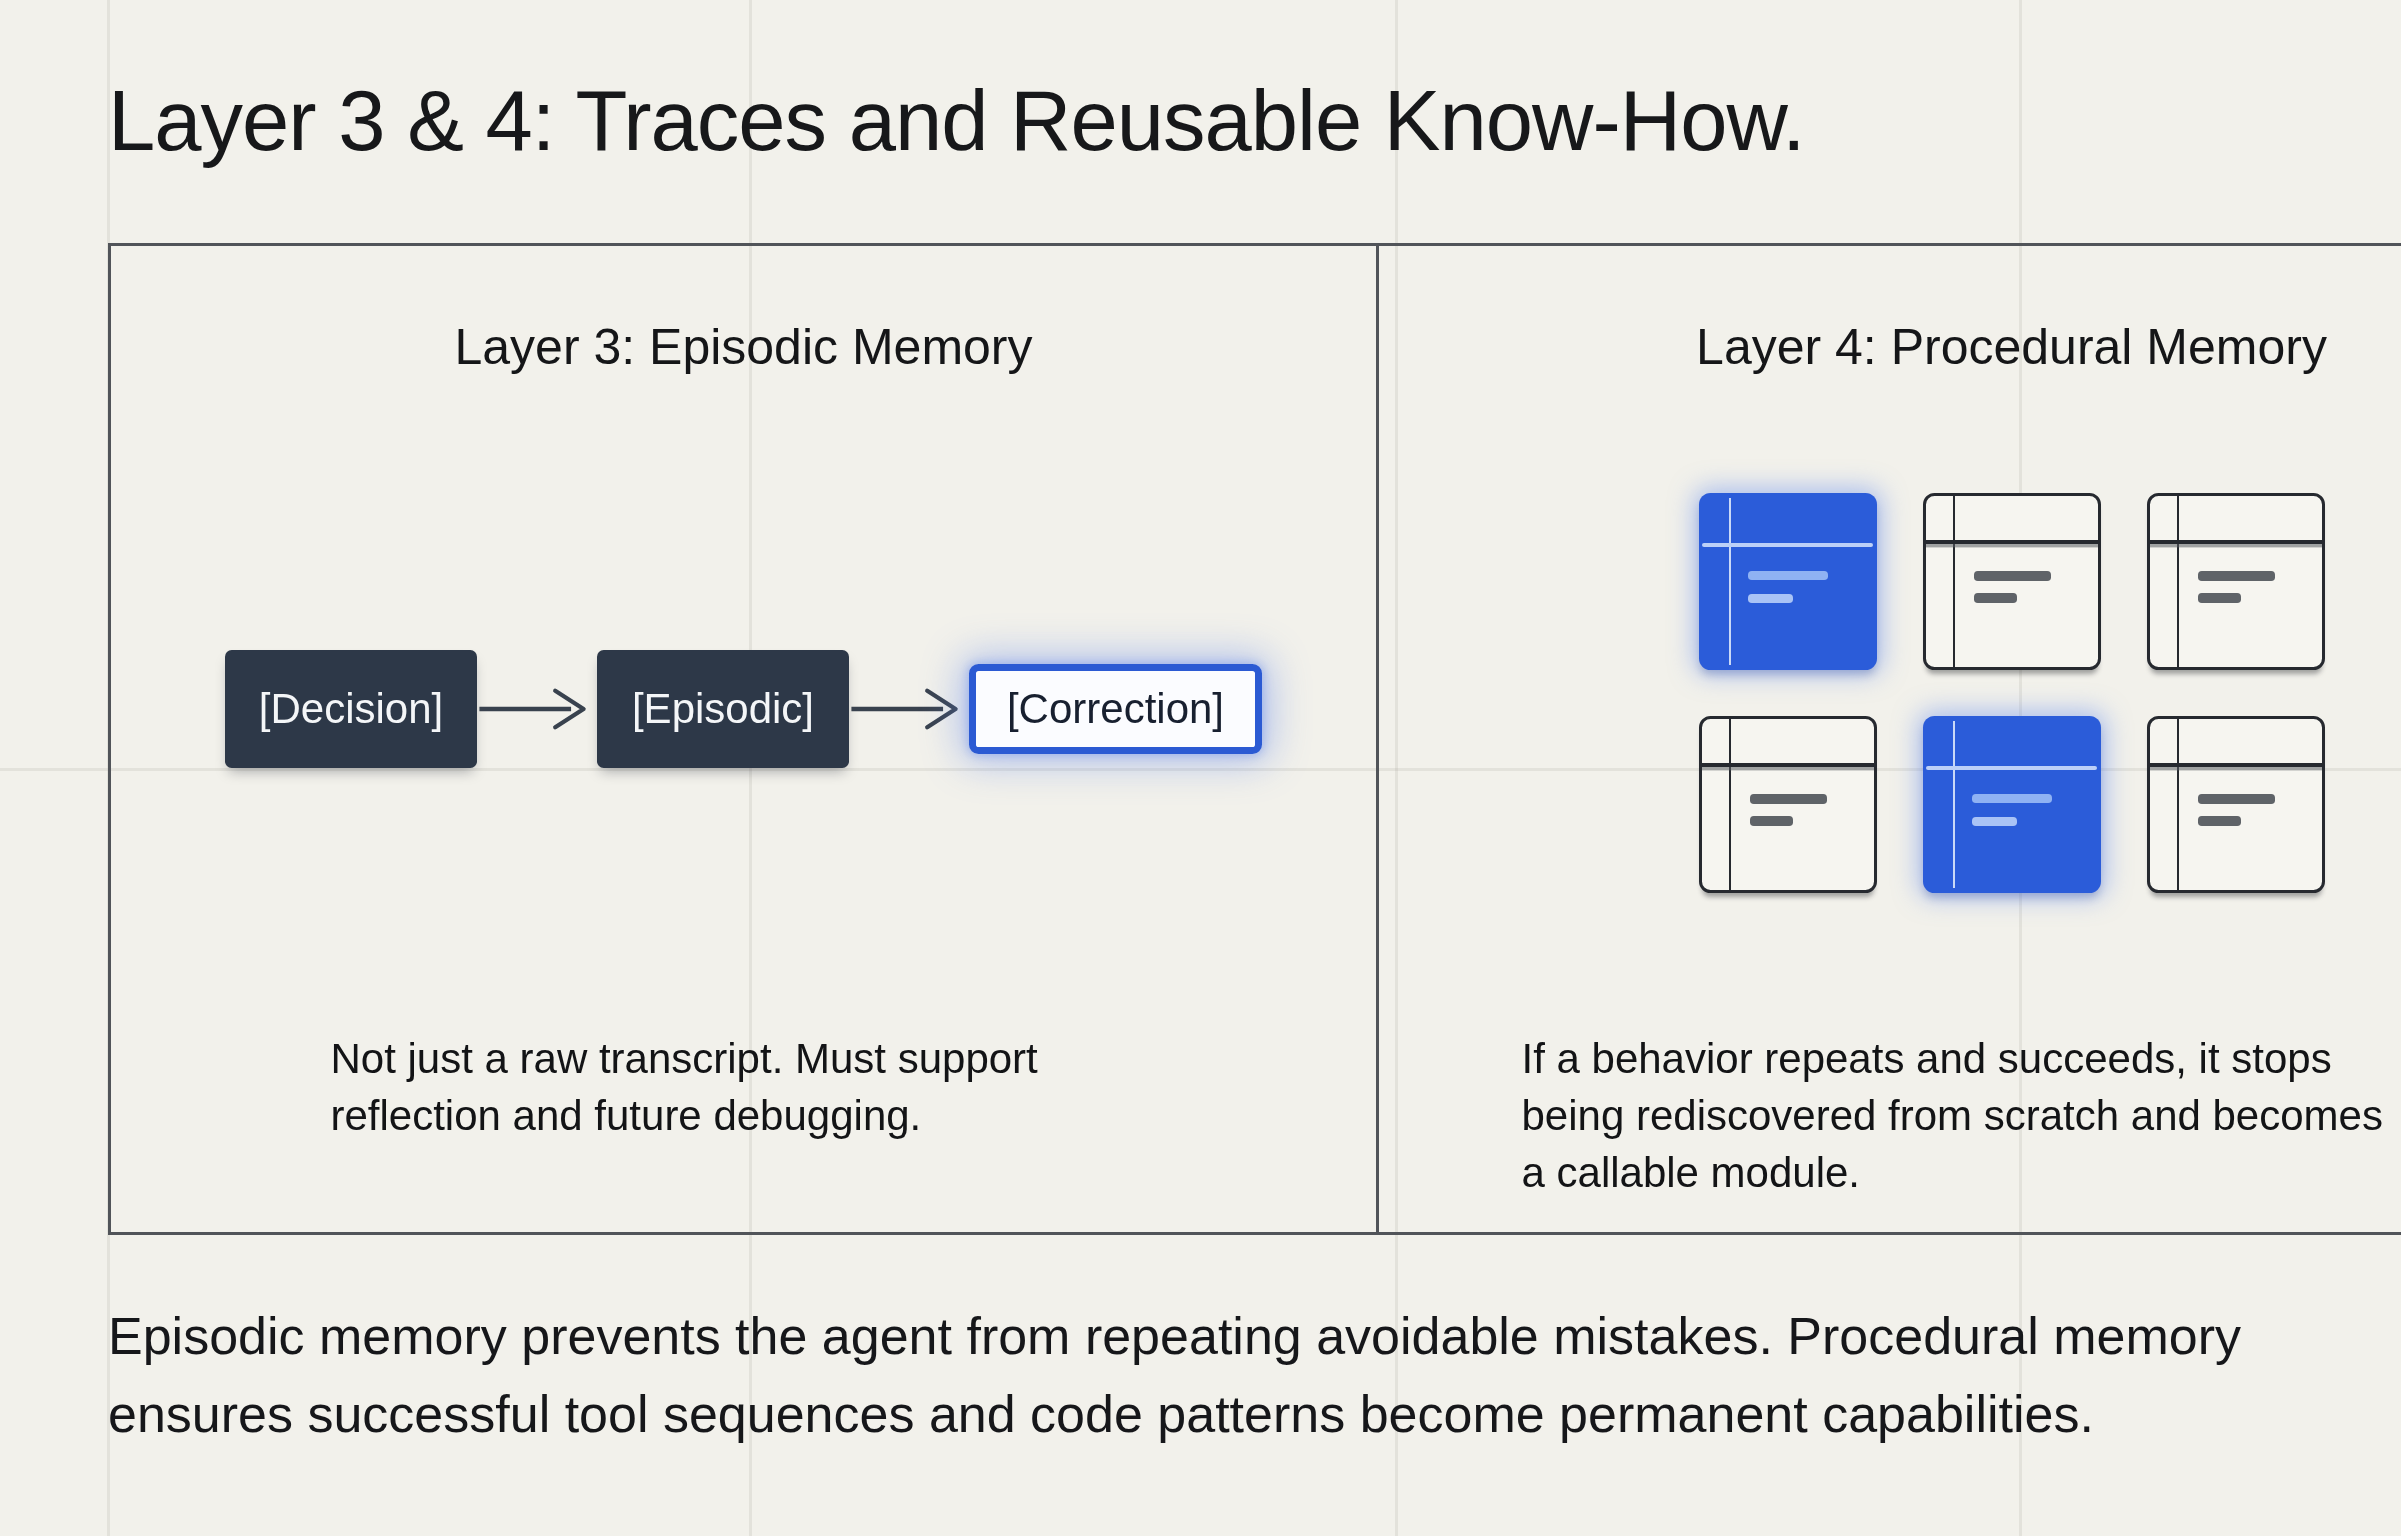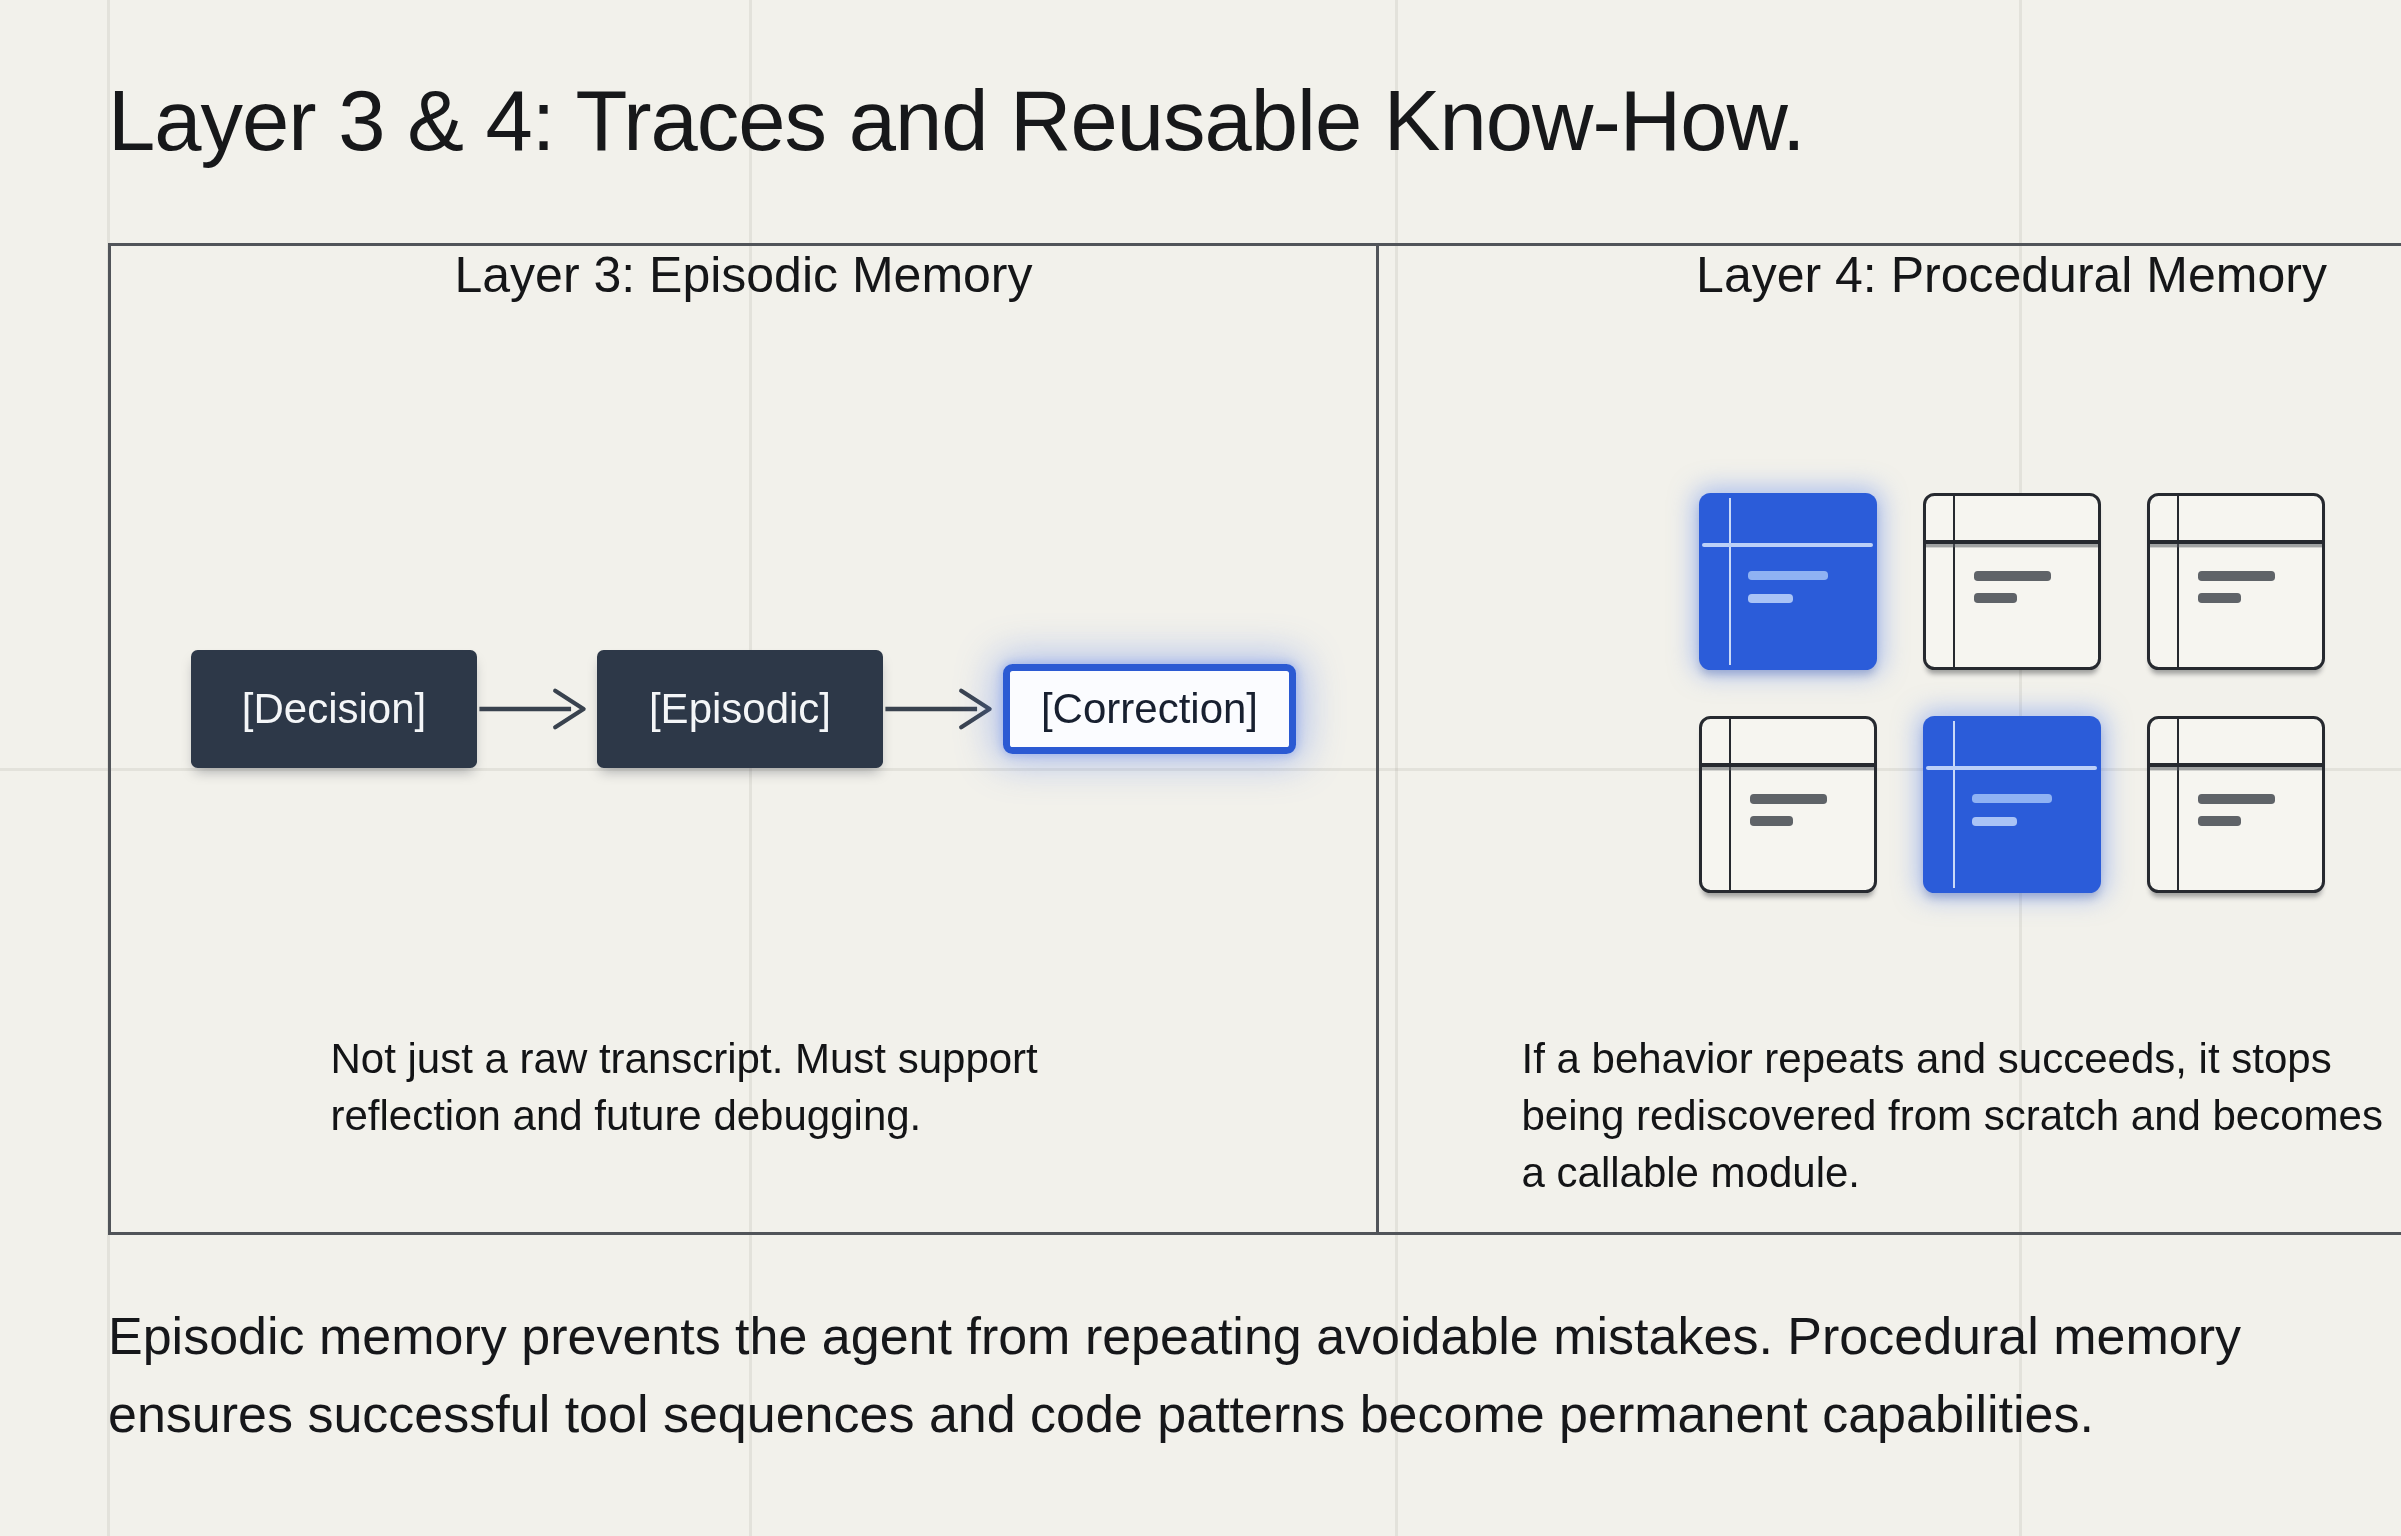--- a/index.html
+++ b/index.html
@@ -29,36 +29,36 @@
   .main-box{
     position:absolute;left:108px;top:243px;
     width:2539px;height:992px;
     border:3.8px solid #515459;
     box-sizing:border-box;
     display:flex;
   }
   .panel{position:relative;flex:1 1 50%;}
   .panel.left{border-right:3.8px solid #515459;}
   .panel-title{
-    text-align:center;
+    margin-top:72px;text-align:center;
     font-size:50px;font-weight:400;color:#151618;
   }
 
   
   .flow-row{
     position:absolute;top:404px;left:0;right:0;
     display:flex;align-items:center;justify-content:center;
   }
   .flow-box{
     display:flex;align-items:center;justify-content:center;
     box-sizing:border-box;white-space:nowrap;
     font-size:42px;
   }
   .flow-box.dark{
-    width:286px;height:118px;border-radius:6.7px;
+    width:252px;height:118px;border-radius:6.7px;
     background:#2d3848;color:#f4f6f8;
     box-shadow:0 7.7px 12.5px -4.8px rgba(22,30,44,0.35);
   }
   .flow-box.correction{
     width:293px;height:90px;border-radius:9.6px;
     background:#fbfcff;color:#182030;
     border:7.7px solid #2b5ad3;
     box-shadow:0 0 38px 8.6px rgba(96,134,235,0.45), 0 0 8.6px 1.9px rgba(96,134,235,0.35);
   }
   .flow-arrow{width:120px;height:58px;flex:0 0 auto;}

